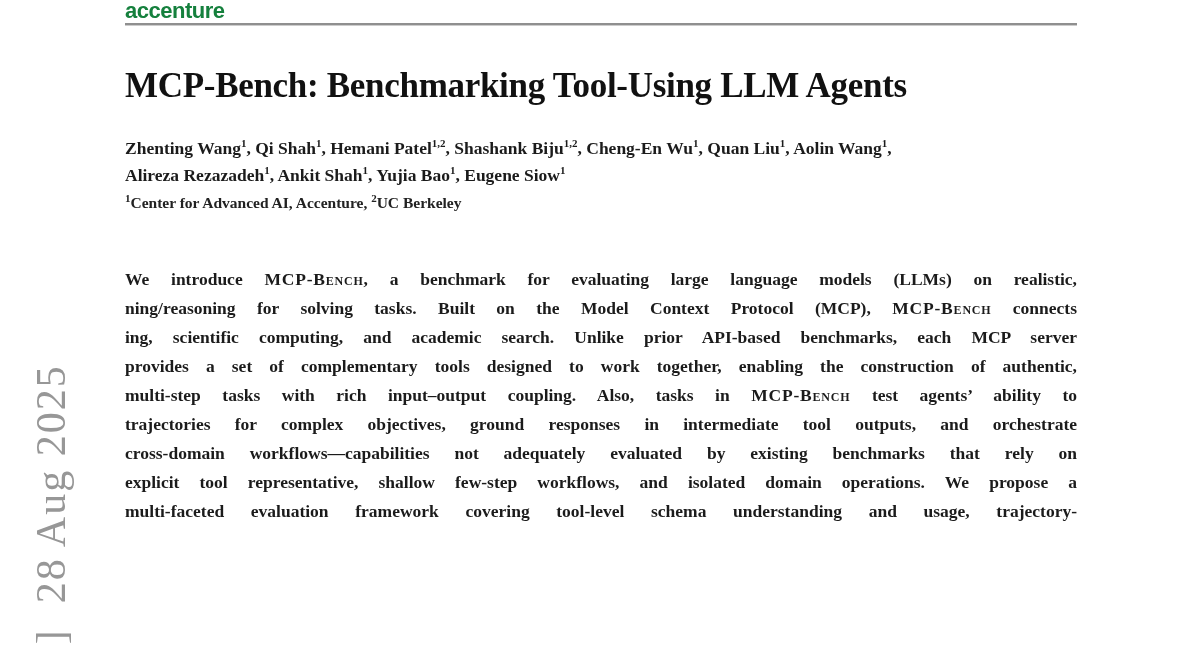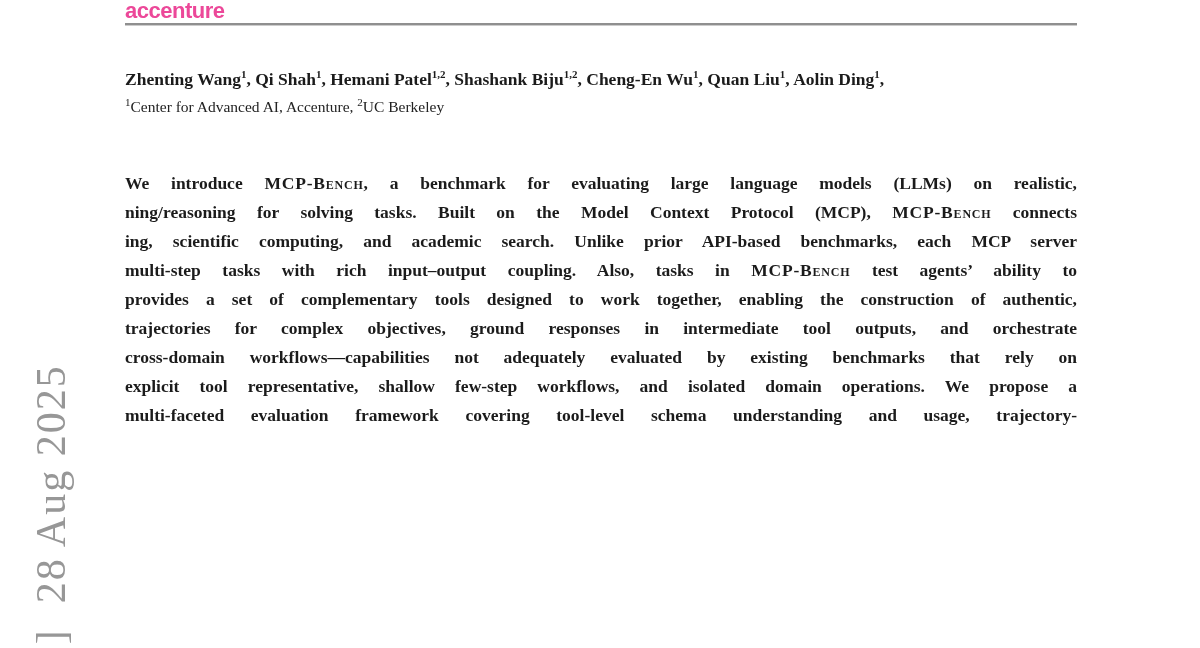--- a/index.html
+++ b/index.html
@@ -15,21 +15,21 @@
     position: absolute;
     left: 125px; top: 0;
     width: 952px;
   }
   .logo {
     font-family: "Liberation Sans", sans-serif;
     font-weight: bold;
     font-size: 22px;
     line-height: 22px;
     letter-spacing: -0.5px;
-    color: #ec4899;
+    color: #15803d;
   }
   .rule {
     height: 2px;
     background: #8f8f8f;
     border-bottom: 1px solid #cccccc;
     margin-top: 1px;
   }
   .title {
     margin-top: 40px;
     font-weight: bold;
@@ -42,21 +42,21 @@
     margin-top: 30px;
     font-weight: bold;
     font-size: 17.5px;
     line-height: 27px;
   }
   .authors sup, .affil sup {
     font-size: 11px;
     line-height: 0;
   }
   .affil {
-    font-weight: normal;
+    font-weight: bold;
     font-size: 15.5px;
     line-height: 23px;
     margin-top: 2px;
     color: #222222;
   }
   .abstract {
     margin-top: 51px;
     font-weight: bold;
     font-size: 17.5px;
   }
@@ -91,32 +91,34 @@
 
 <div class="watermark">L]  28 Aug 2025</div>
 
 <div class="page">
 
   <div class="logo">accenture</div>
 
   <div class="rule"></div>
 
   <div class="title">
+    <div>MCP-Bench: Benchmarking Tool-Using LLM Agents</div>
   </div>
 
   <div class="authors">
-    <div id="authors-line1"><span>Zhenting Wang</span><sup>1</sup>, <span>Qi Shah</span><sup>1</sup>, <span>Hemani Patel</span><sup>1,2</sup>, <span>Shashank Biju</span><sup>1,2</sup>, <span>Cheng-En Wu</span><sup>1</sup>, <span>Quan Liu</span><sup>1</sup>, <span>Aolin Ding</span><sup>1</sup>,</div>
+    <div id="authors-line1"><span>Zhenting Wang</span><sup>1</sup>, <span>Qi Shah</span><sup>1</sup>, <span>Hemani Patel</span><sup>1,2</sup>, <span>Shashank Biju</span><sup>1,2</sup>, <span>Cheng-En Wu</span><sup>1</sup>, <span>Quan Liu</span><sup>1</sup>, <span>Aolin Wang</span><sup>1</sup>,</div>
+    <div id="authors-line2"><span>Alireza Rezazadeh</span><sup>1</sup>, <span>Ankit Shah</span><sup>1</sup>, <span>Yujia Bao</span><sup>1</sup>, <span>Eugene Siow</span><sup>1</sup></div>
     <div id="affiliations" class="affil"><sup>1</sup>Center for Advanced AI, Accenture, <sup>2</sup>UC Berkeley</div>
   </div>
 
   <div id="abstract" class="abstract">
       <div class="abs-line">We introduce <span class="sc">MCP-Bench</span>, a benchmark for evaluating large language models (LLMs) on realistic,</div>
       <div class="abs-line">ning/reasoning for solving tasks. Built on the Model Context Protocol (MCP), <span class="sc">MCP-Bench</span> connects</div>
       <div class="abs-line">ing, scientific computing, and academic search. Unlike prior API-based benchmarks, each MCP server</div>
+      <div class="abs-line">provides a set of complementary tools designed to work together, enabling the construction of authentic,</div>
       <div class="abs-line">multi-step tasks with rich input–output coupling. Also, tasks in <span class="sc">MCP-Bench</span> test agents’ ability to</div>
-      <div class="abs-line">provides a set of complementary tools designed to work together, enabling the construction of authentic,</div>
       <div class="abs-line">trajectories for complex objectives, ground responses in intermediate tool outputs, and orchestrate</div>
       <div class="abs-line">cross-domain workflows—capabilities not adequately evaluated by existing benchmarks that rely on</div>
       <div class="abs-line">explicit tool representative, shallow few-step workflows, and isolated domain operations. We propose a</div>
       <div class="abs-line">multi-faceted evaluation framework covering tool-level schema understanding and usage, trajectory-</div>
     </div>
 
 </div>
 
 </body></html>

